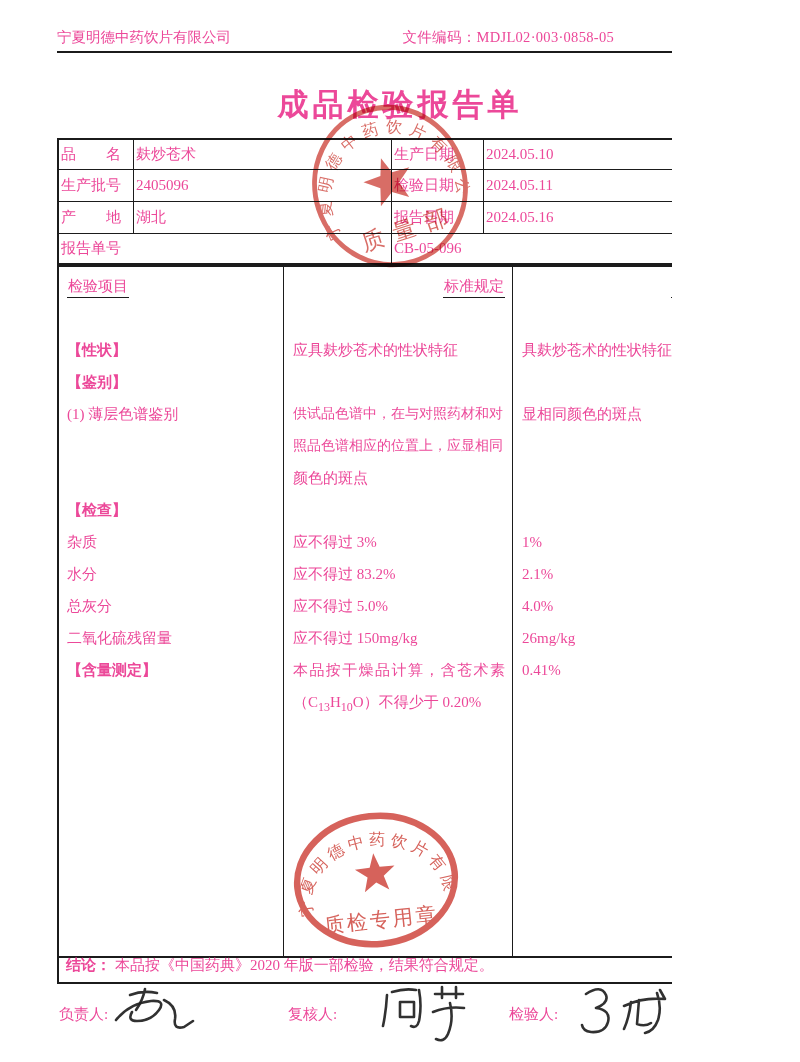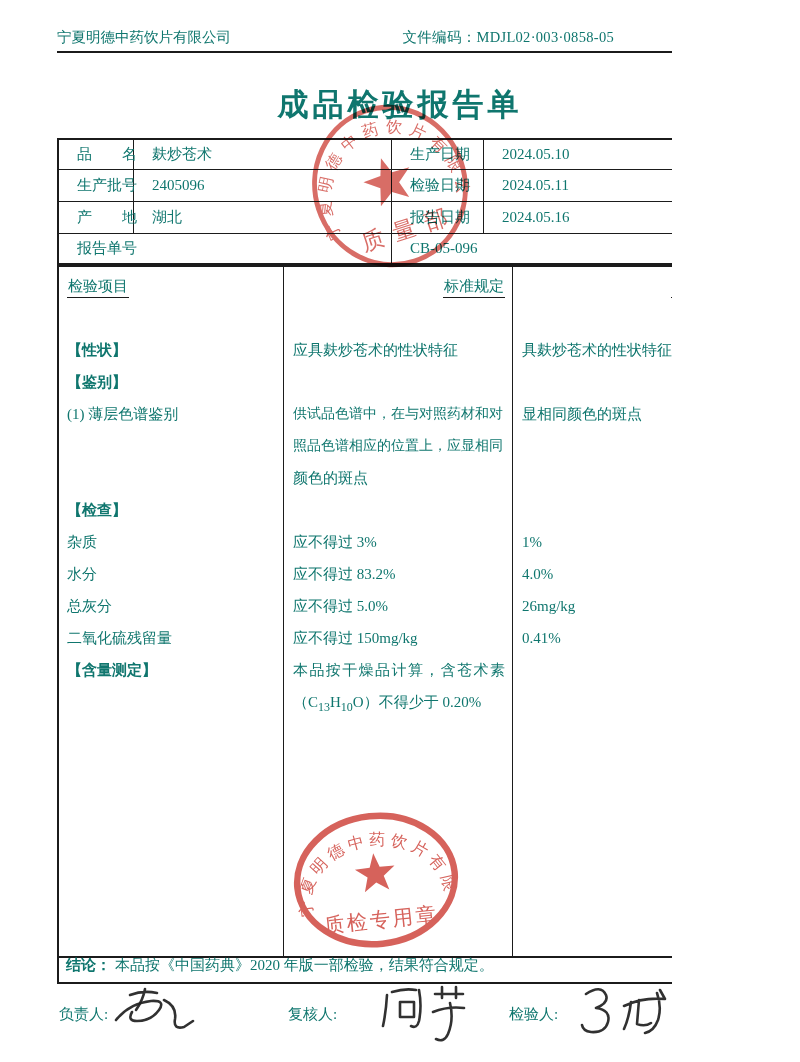--- a/index.html
+++ b/index.html
@@ -1,29 +1,29 @@
 <!DOCTYPE html>
 <html style="--stamp-red: #cf4840;"><head>
 <meta charset="utf-8">
 <style>
   html,body{margin:0;padding:0;background:#ffffff;}
   .page{position:relative;width:672px;height:1062px;background:#fff;overflow:hidden;
-        font-family:"Liberation Serif","DejaVu Serif",serif;color:#0f766e;}
+        font-family:"Liberation Serif","DejaVu Serif",serif;color:#ec4899;}
   
   .hdr-left{position:absolute;left:57px;top:28px;font-size:14.5px;}
   .hdr-right{position:absolute;right:58px;top:28px;font-size:14.5px;letter-spacing:.3px;}
   .hdr-rule{position:absolute;left:57px;top:51px;width:685px;border-top:2px solid #1b1b1b;}
   
   .title{position:absolute;left:0;top:84px;width:800px;text-align:center;
          font-size:31px;font-weight:700;letter-spacing:4px;font-family:Liberation Serif, serif;}
   
   .info-table{position:absolute;left:57px;top:138px;width:685px;height:127px;
       box-sizing:border-box;border:2px solid #1b1b1b;display:grid;
       grid-template-columns:75px 258px 92px 1fr;grid-template-rows:30px 32px 32px 1fr;z-index:1;}
-  .cell{display:flex;align-items:center;padding-left:18px;font-size:15px;box-sizing:border-box;white-space:nowrap;}
+  .cell{display:flex;align-items:center;padding-left:2px;font-size:15px;box-sizing:border-box;white-space:nowrap;}
   .bR{border-right:1.5px solid #1b1b1b;} .bB{border-bottom:1.5px solid #1b1b1b;}
   .span2{grid-column:span 2;text-align:right;}
   
   .main-table{position:absolute;left:57px;top:265px;width:685px;height:693px;
       box-sizing:border-box;border:2px solid #1b1b1b;z-index:1;}
   .vl{position:absolute;top:0;bottom:0;width:0;border-left:1.5px solid #1b1b1b;}
   .vl1{left:224px;} .vl2{left:453px;}
   .mcol{position:absolute;top:0;bottom:0;padding:3px 7px 0 8px;box-sizing:border-box;}
   .mcol1{left:0;width:224px;} .mcol2{left:226px;width:227px;} .mcol3{left:455px;right:0;}
   .ln{height:32px;line-height:32px;font-size:15px;white-space:nowrap;overflow:visible;}
@@ -121,20 +121,21 @@
     <div class="mcol mcol3">
       <div class="ln center"><span class="hul">检验结果</span></div>
       <div class="ln"></div>
       <div class="ln">具麸炒苍术的性状特征</div>
       <div class="ln"></div>
       <div class="ln">显相同颜色的斑点</div>
       <div class="ln"></div>
       <div class="ln"></div>
       <div class="ln"></div>
       <div class="ln">1%</div>
+      <div class="ln">2.1%</div>
       <div class="ln">4.0%</div>
       <div class="ln">26mg/kg</div>
       <div class="ln">0.41%</div>
     </div>
   </div>
 
   <div class="conclusion">
     <b>结论：</b>
     <span>本品按《中国药典》2020 年版一部检验，结果符合规定。</span>
   </div>

